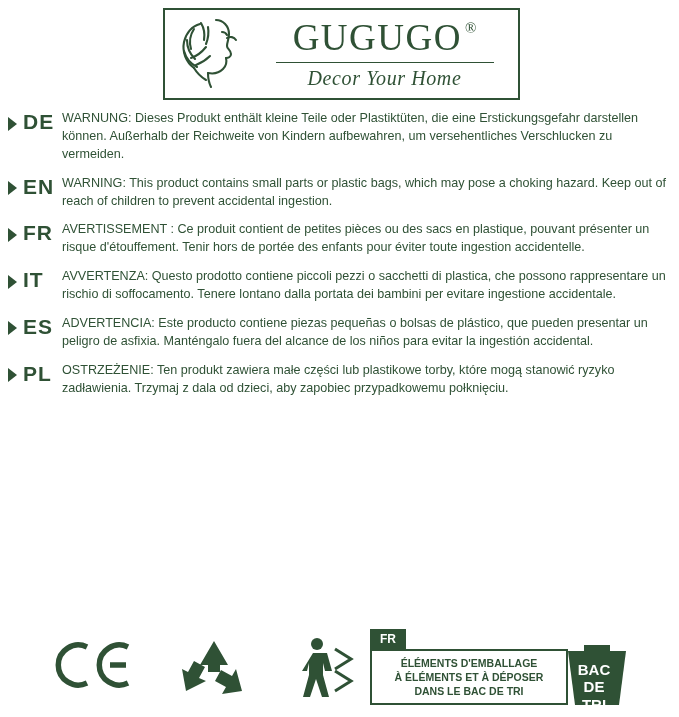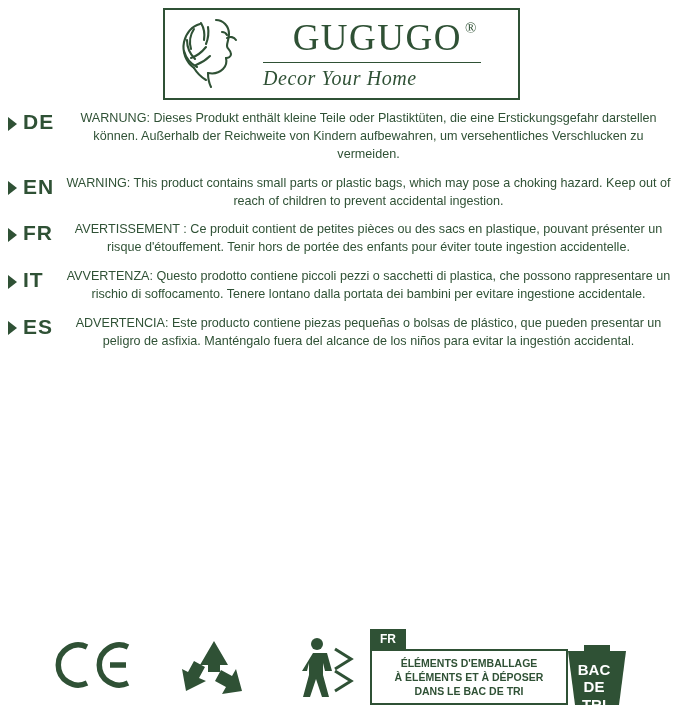--- a/index.html
+++ b/index.html
@@ -39,20 +39,21 @@
     flex: 0 0 98px;
     display: flex;
     align-items: center;
     justify-content: center;
   }
   .logo-text {
     flex: 1 1 auto;
     padding-right: 12px;
     display: flex;
     flex-direction: column;
+    align-items: center;
     justify-content: center;
   }
   .brand-row {
     display: flex;
     align-items: flex-start;
     justify-content: center;
   }
   .brand {
     font-family: "Liberation Serif", serif;
     font-size: 37px;
@@ -119,21 +120,20 @@
     letter-spacing: 1px;
     color: #2f5135;
     line-height: 1.1;
   }
   .wtext {
     flex: 1 1 auto;
     padding-right: 4px;
     font-size: 12.6px;
     line-height: 1.42;
     color: #2f5135;
-    text-align: center;
   }
 
   
   .footer {
     position: absolute;
     left: 0;
     bottom: 6px;
     width: 679px;
     height: 82px;
     display: flex;
@@ -266,20 +266,27 @@
     </div>
 
     <div class="wrow">
       <div class="wcode">
         <span class="tri"></span>
         <span class="code">ES</span>
       </div>
       <div class="wtext">ADVERTENCIA: Este producto contiene piezas pequeñas o bolsas de plástico, que pueden presentar un peligro de asfixia. Manténgalo fuera del alcance de los niños para evitar la ingestión accidental.</div>
     </div>
 
+    <div class="wrow">
+      <div class="wcode">
+        <span class="tri"></span>
+        <span class="code">PL</span>
+      </div>
+      <div class="wtext">OSTRZEŻENIE: Ten produkt zawiera małe części lub plastikowe torby, które mogą stanowić ryzyko zadławienia. Trzymaj z dala od dzieci, aby zapobiec przypadkowemu połknięciu.</div>
+    </div>
 
 
 
   </div>
 
   <div class="footer">
 
     <div class="ce-wrap">
       <svg width="84" height="56" viewBox="0 0 84 56" aria-hidden="true">
         <g fill="none" stroke="#2f5135" stroke-width="5.5">

